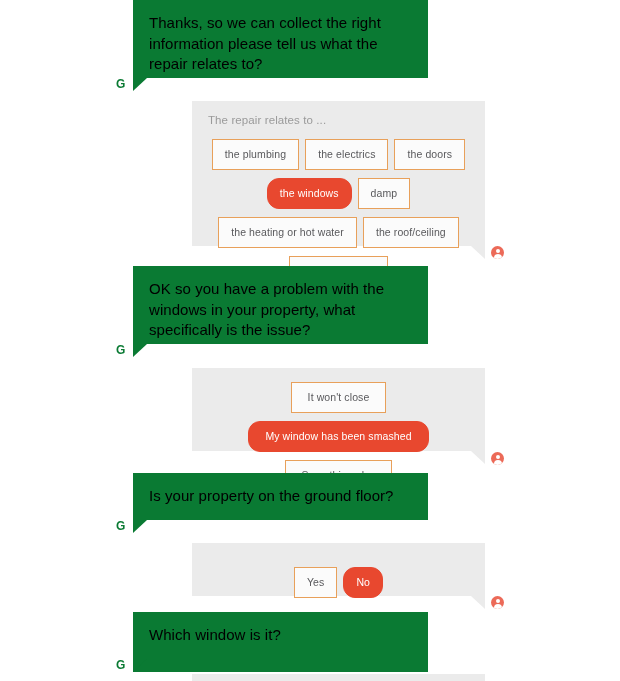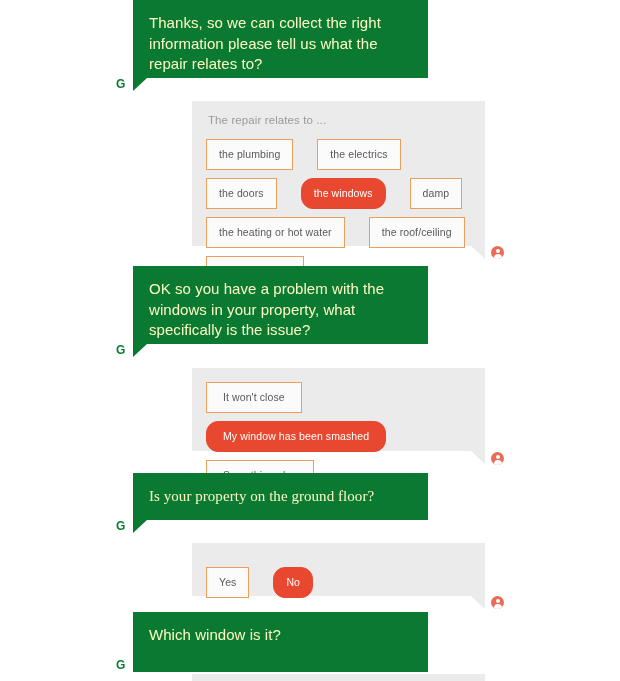--- a/index.html
+++ b/index.html
@@ -39,21 +39,21 @@
     letter-spacing: 0px;
     line-height: 12px;
     font-family: "Liberation Sans", sans-serif;
   }
   .bot-bubble {
     position: absolute;
     left: 133px;
     top: 0;
     width: 295px;
     background: #0a7a33;
-    color: #fef9c3;
+    color: #000000;
     box-sizing: border-box;
     padding: 13px 16px 14px 16px;
     font-size: 15px;
     line-height: 20.5px;
     font-weight: 400;
     letter-spacing: 0.05px;
   }
   .bot-tail {
     position: absolute;
     left: 133px;
@@ -88,21 +88,22 @@
   .panel-prompt {
     color: #9a9a9a;
     font-size: 11.5px;
     line-height: 15px;
     margin: 0 0 11px 2px;
     letter-spacing: 0.1px;
   }
   .chip-wrap {
     display: flex;
     flex-wrap: wrap;
-    gap: 8px 24px;
+    gap: 8px 6px;
+    justify-content: center;
   }
   .chip {
     box-sizing: border-box;
     border: 1px solid #e8a05a;
     background: #fbfbfb;
     color: #59595c;
     font-size: 10.5px;
     line-height: 11px;
     letter-spacing: 0.1px;
     padding: 9px 12px;
@@ -205,21 +206,21 @@
       </div>
     </div>
     <div class="user-tail" style="left:471px;top:83px;"></div>
     <div class="user-avatar" style="left:491px;top:84px;">
       <span class="head"></span>
       <span class="body"></span>
     </div>
   </div>
 
   <div class="bot-row" style="top:473px;height:59px;">
-    <div class="bot-bubble" style="height:47px;padding-top:13px;font-family:Liberation Serif, serif;">
+    <div class="bot-bubble" style="height:47px;padding-top:13px;">
       <span>Is your property on the ground floor?</span>
     </div>
     <div class="bot-tail" style="top:47px;"></div>
     <div class="bot-avatar" style="top:47px;">G</div>
   </div>
 
   <div class="user-row" style="top:543px;height:70px;">
     <div class="user-panel" style="height:53px;padding-top:24px;">
       <div class="chip-wrap">
         <div class="chip" style="min-width:37px;">Yes</div>

